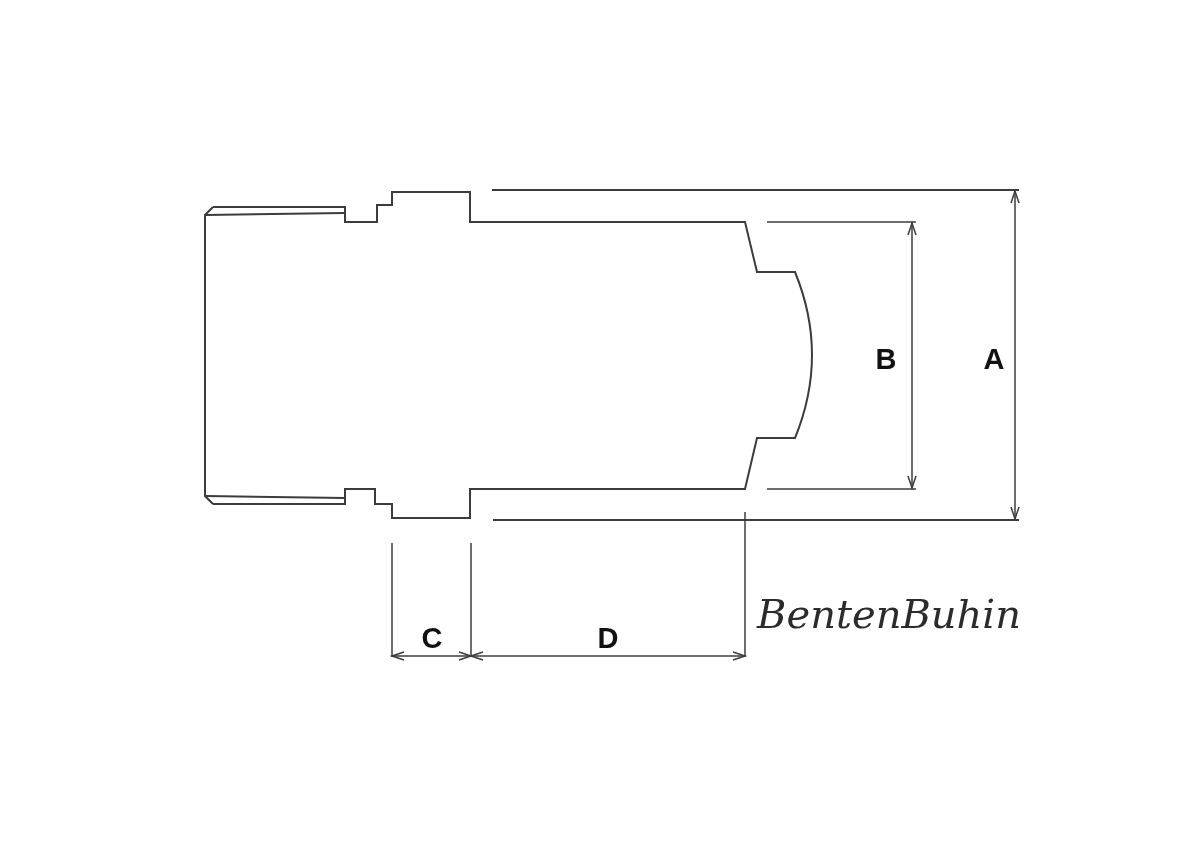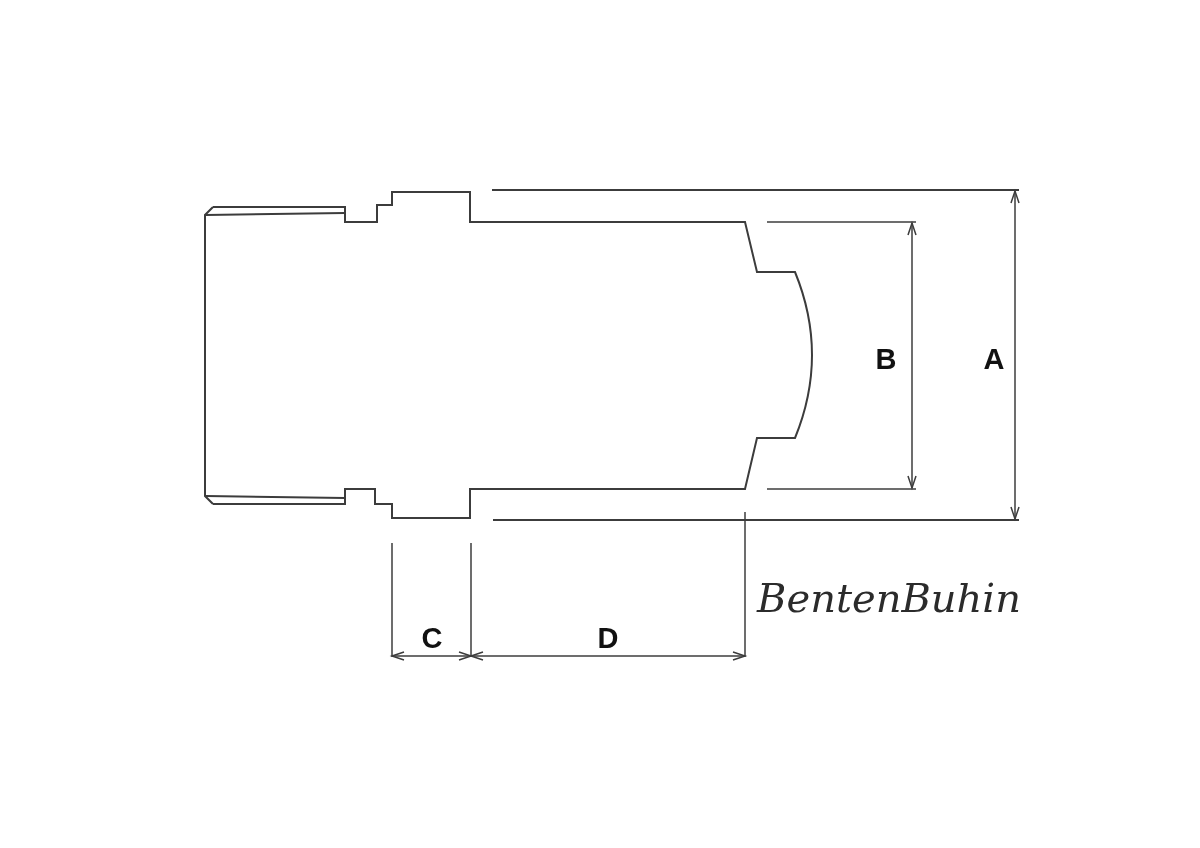--- a/index.html
+++ b/index.html
@@ -30,20 +30,21 @@
     white-space:nowrap;
   }
   .brand{
     position:absolute;
     transform:translate(-50%,-50%);
     font-family:"DejaVu Serif",serif;
     font-style:italic;
     font-size:40px;
     color:var(--brand_text);
     white-space:nowrap;
+    margin-top:16px;
   }
 </style>
 </head>
 <body>
 
 <div class="canvas">
 
   <svg width="1200" height="848" viewBox="0 0 1200 848">
 
     <g>

